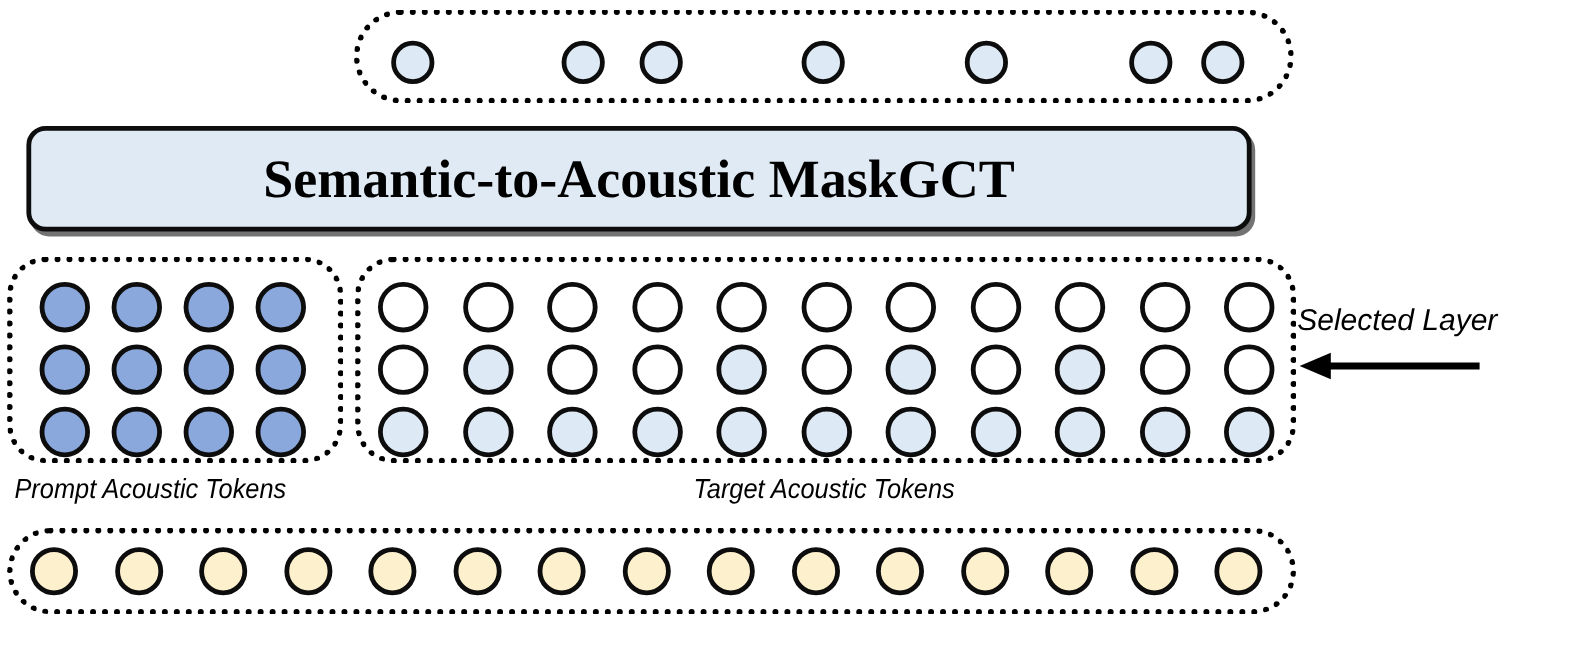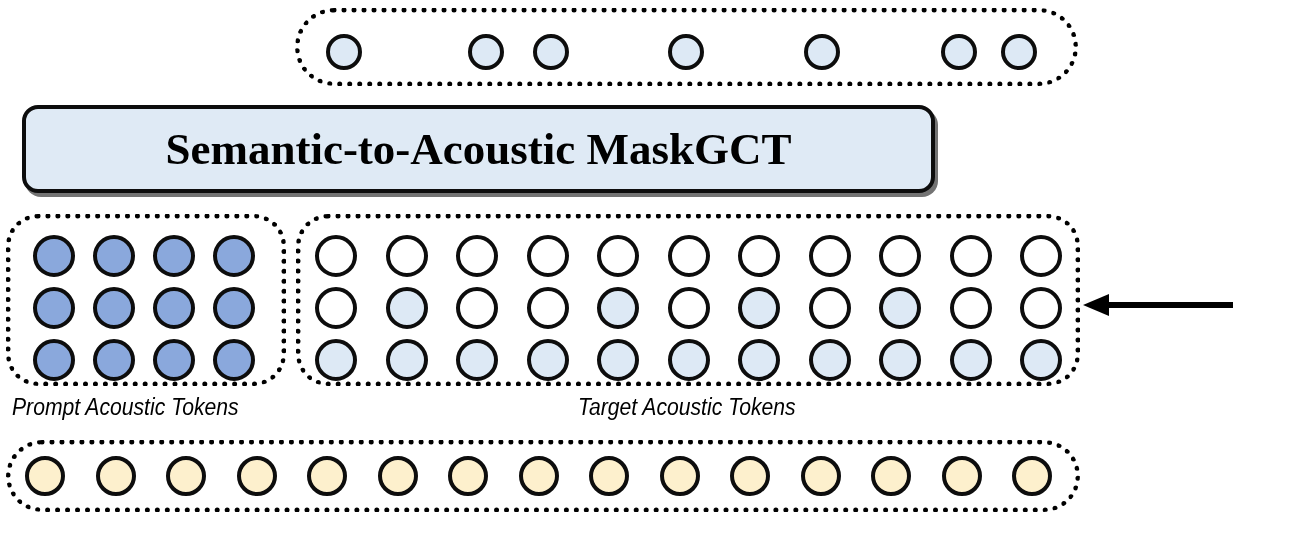--- a/index.html
+++ b/index.html
@@ -32,21 +32,21 @@
   
   #semantic-group{
     left:295px;top:8px;width:783px;height:78px;
     border-radius:39px;
   }
   #semantic-group .node{width:36px;height:36px;top:21px;}
 
   
   #model-block{
     position:absolute;
-    left:22px;top:105px;width:913px;height:88px;
+    left:22px;top:105px;width:1021px;height:88px;
     box-sizing:border-box;
     border:4px solid #0d0d0d;
     border-radius:16px;
     background:#dfeaf5;
     display:flex;align-items:center;justify-content:center;
     box-shadow:3px 4px 0 rgba(0,0,0,0.55);
   }
   #model-title{
     font-family:"Liberation Serif", serif;
     font-weight:bold;
@@ -173,20 +173,21 @@
       <div class="node" style="left: 437px; top: 120px; background: rgb(221, 233, 245);"></div>
       <div class="node" style="left: 507.5px; top: 120px; background: rgb(221, 233, 245);"></div>
       <div class="node" style="left: 578px; top: 120px; background: rgb(221, 233, 245);"></div>
       <div class="node" style="left: 648.5px; top: 120px; background: rgb(221, 233, 245);"></div>
       <div class="node" style="left: 719px; top: 120px; background: rgb(221, 233, 245);"></div>
     </div>
 
   <div class="caption" id="prompt-caption">Prompt Acoustic Tokens</div>
   <div class="caption" id="target-caption">Target Acoustic Tokens</div>
 
+  <div id="selected-layer-label">Selected Layer</div>
   <svg id="selected-layer-arrow" viewBox="0 0 152 24" xmlns="http://www.w3.org/2000/svg">
     <line x1="150" y1="12" x2="22" y2="12" stroke="#000" stroke-width="6"></line>
     <polygon points="0,12 26,1 26,23" fill="#000"></polygon>
   </svg>
 
   <div class="dotted-group" id="text-group">
       <div class="node" style="left: 14px; top: 11px; background: rgb(253, 240, 205);"></div>
       <div class="node" style="left: 84.5px; top: 11px; background: rgb(253, 240, 205);"></div>
       <div class="node" style="left: 155px; top: 11px; background: rgb(253, 240, 205);"></div>
       <div class="node" style="left: 225.5px; top: 11px; background: rgb(253, 240, 205);"></div>

